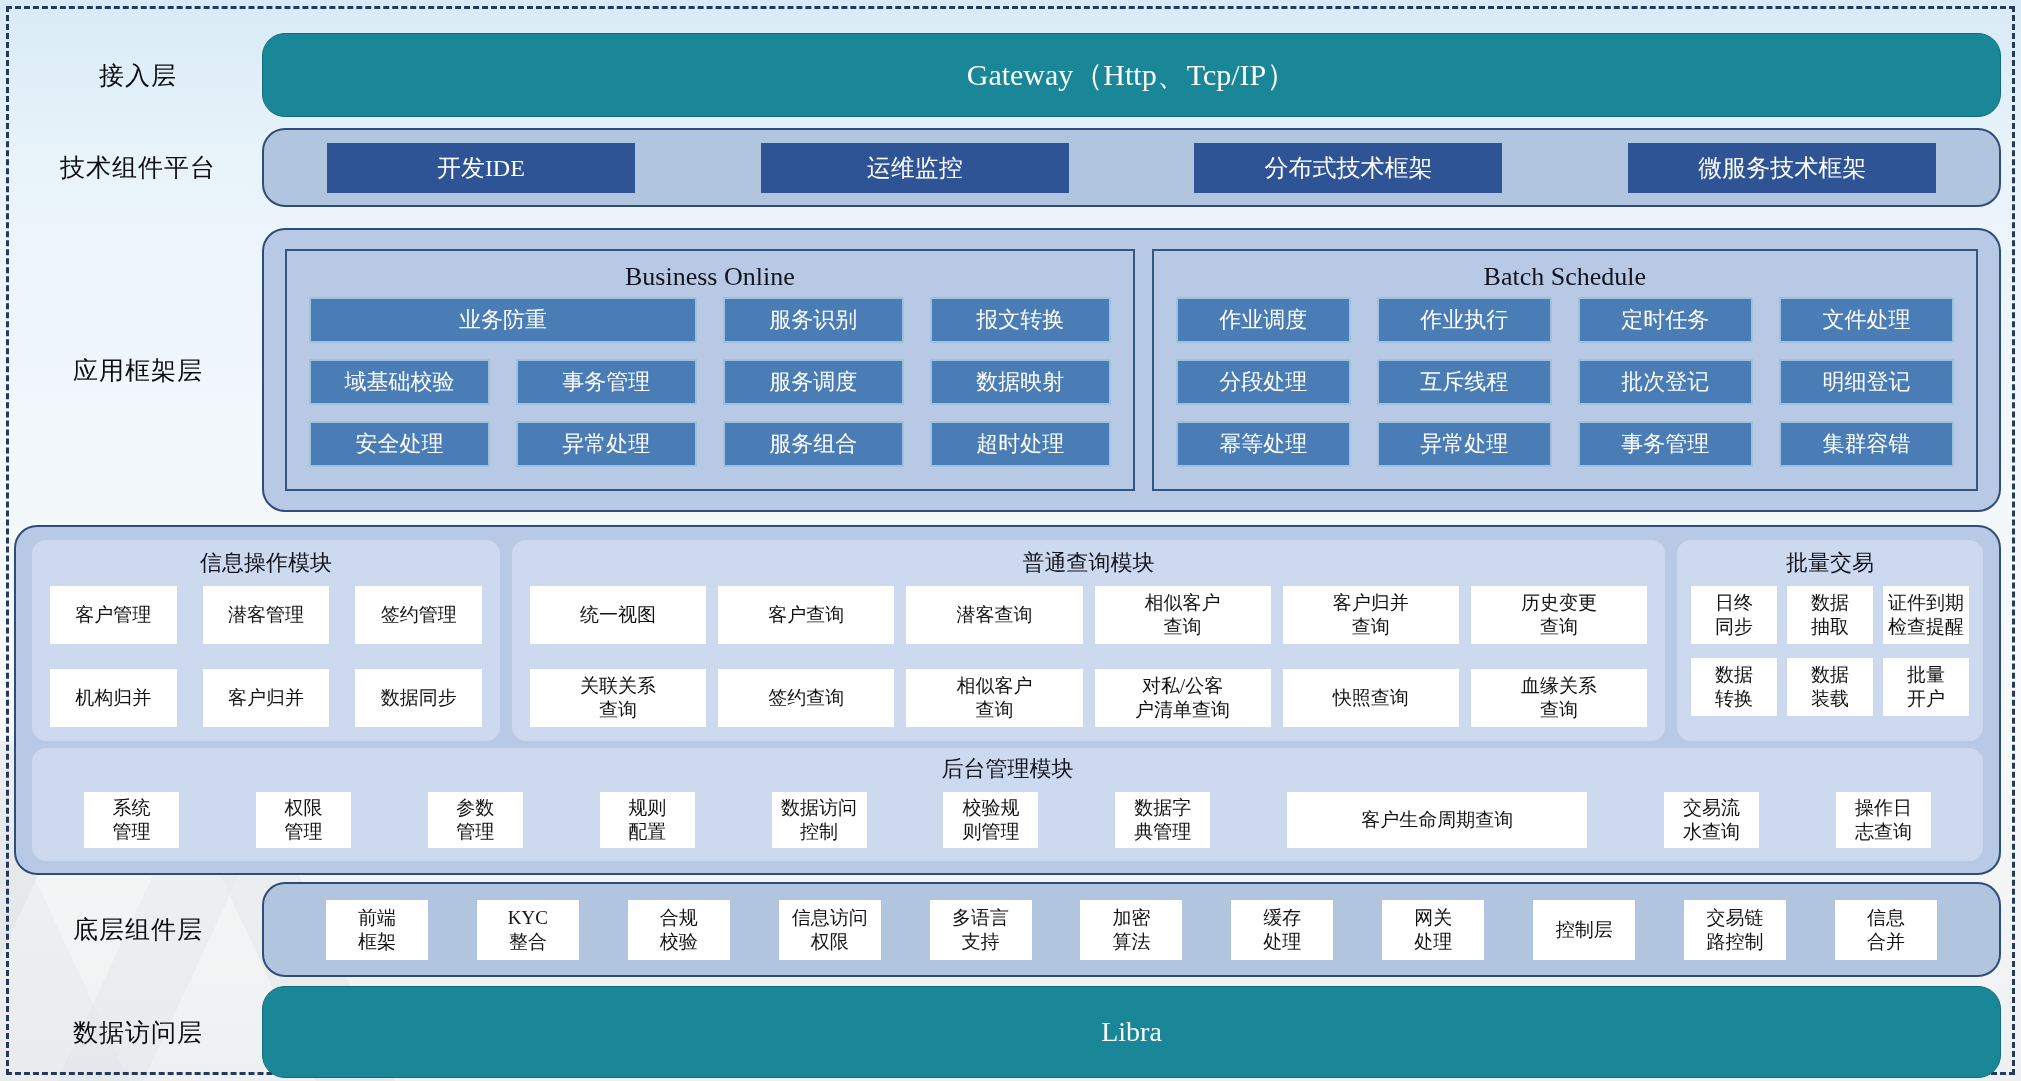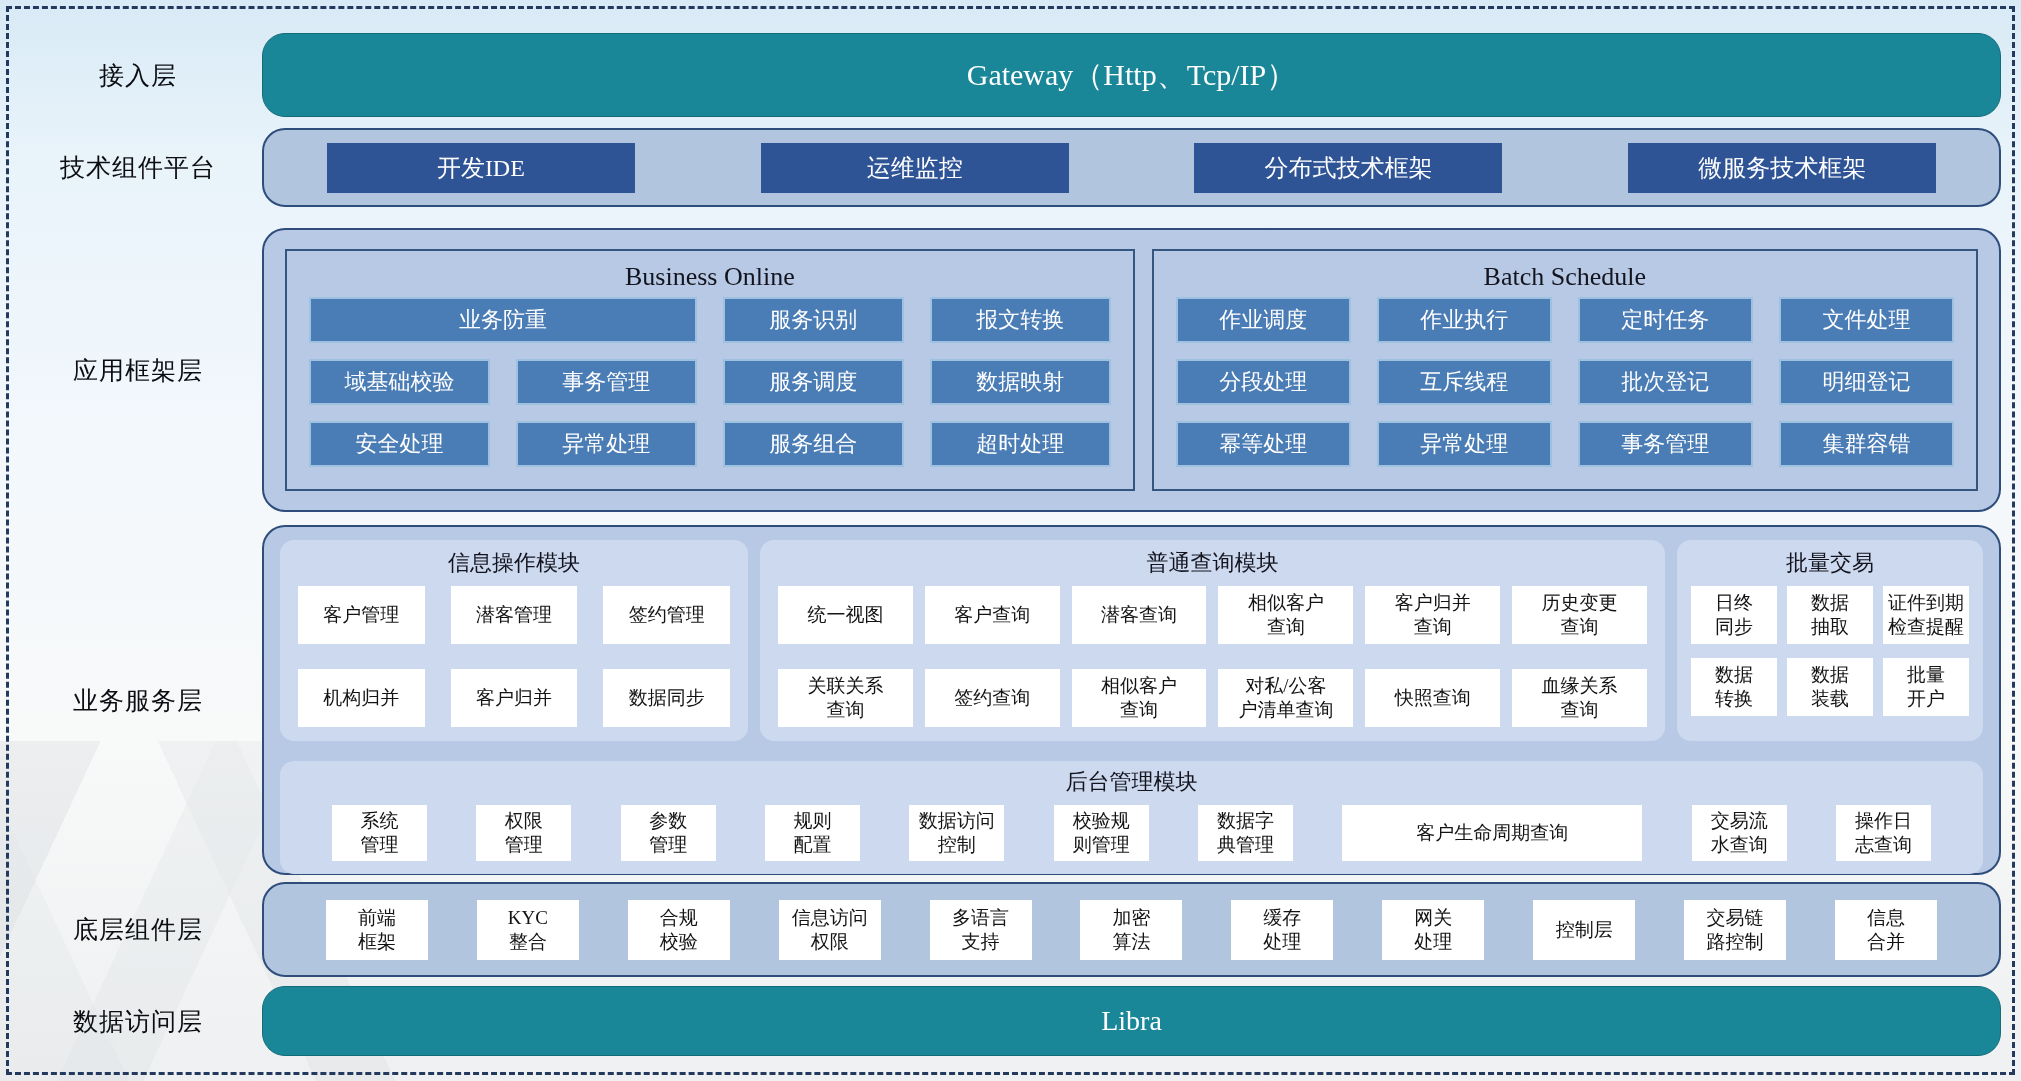--- a/index.html
+++ b/index.html
@@ -38,21 +38,21 @@
   .panel { border:2px solid #35567f; background:#b7c9e4; padding:6px 22px 18px; display:flex; flex-direction:column; }
   .panel-bo { flex:1.03; }
   .panel-bs { flex:1; }
   .panel-title { text-align:center; font-size:26px; color:#13141e; height:40px; line-height:40px; }
   .midgrid { display:grid; grid-template-columns:repeat(4,1fr); column-gap:26px; row-gap:16px; }
   .chip-mid { height:46px; background:#4a7cb5; border:2px solid #9fc1e0; color:#ffffff; font-size:22px;
               display:flex; align-items:center; justify-content:center; white-space:pre-line; text-align:center; }
   .bo-grid > :first-child { grid-column:span 2; }
 
   
-  .bizouter { background:#b7c9e4; border:2px solid #2e4d7b; padding:13px 16px; display:flex; flex-direction:column; gap:20px; }
+  .bizouter { background:#b7c9e4; border:2px solid #2e4d7b; padding:13px 16px; display:flex; flex-direction:column; gap:7px; }
   .biz-top { display:flex; gap:12px; flex:1; }
   .card { background:#cdd9ef; border-radius:14px; padding:6px 18px 14px; display:flex; flex-direction:column; }
   .card-title { text-align:center; font-size:22px; color:#13141e; height:34px; line-height:34px; margin-bottom:6px; }
   .card-info { flex:0 0 468px; }
   .card-query { flex:1; }
   .card-batch { flex:0 0 306px; padding:6px 14px 25px; }
   .whitegrid { display:grid; flex:1; align-content:space-between; }
   .g3 { grid-template-columns:repeat(3,1fr); column-gap:26px; row-gap:14px; }
   .g6 { grid-template-columns:repeat(6,1fr); column-gap:12px; row-gap:14px; }
   .g3s { grid-template-columns:repeat(3,1fr); column-gap:10px; row-gap:14px; }
@@ -132,21 +132,20 @@
             <div class="chip-mid">事务管理</div>
             <div class="chip-mid">集群容错</div>
           </div>
       </div>
     </div>
   </div>
 
   <div style="height:13px"></div>
 
   <div class="row" style="height:350px">
-    <div class="lbl">业务服务层</div>
     <div class="box bizouter">
       <div class="biz-top">
         <div class="card card-info">
           <div class="card-title">信息操作模块</div>
           <div class="whitegrid g3">
               <div class="chip-white">客户管理</div>
               <div class="chip-white">潜客管理</div>
               <div class="chip-white">签约管理</div>
               <div class="chip-white">机构归并</div>
               <div class="chip-white">客户归并</div>
@@ -246,20 +245,20 @@
         <div class="chip-white">控制层</div>
         <div class="chip-white">交易链
 路控制</div>
         <div class="chip-white">信息
 合并</div>
       </div>
   </div>
 
   <div style="height:9px"></div>
 
-  <div class="row" style="height:70px">
+  <div class="row" style="height:92px">
     <div class="lbl">数据访问层</div>
     <div class="box teal">
       <span class="bartext" style="font-size:28px">Libra</span>
     </div>
   </div>
 
 </div>
 
 </body></html>

